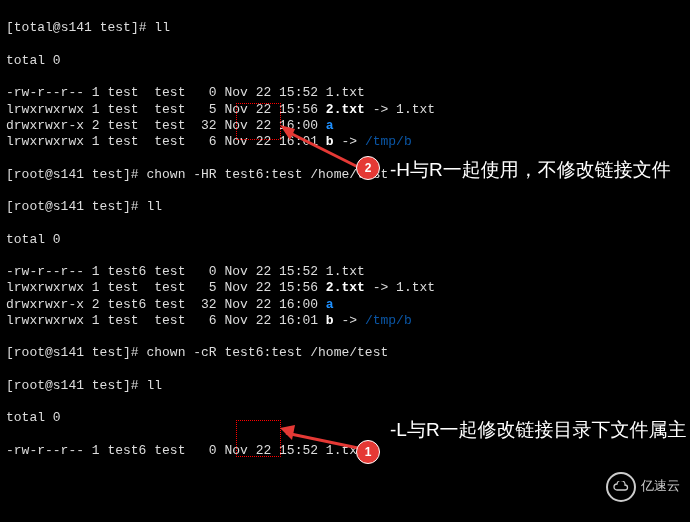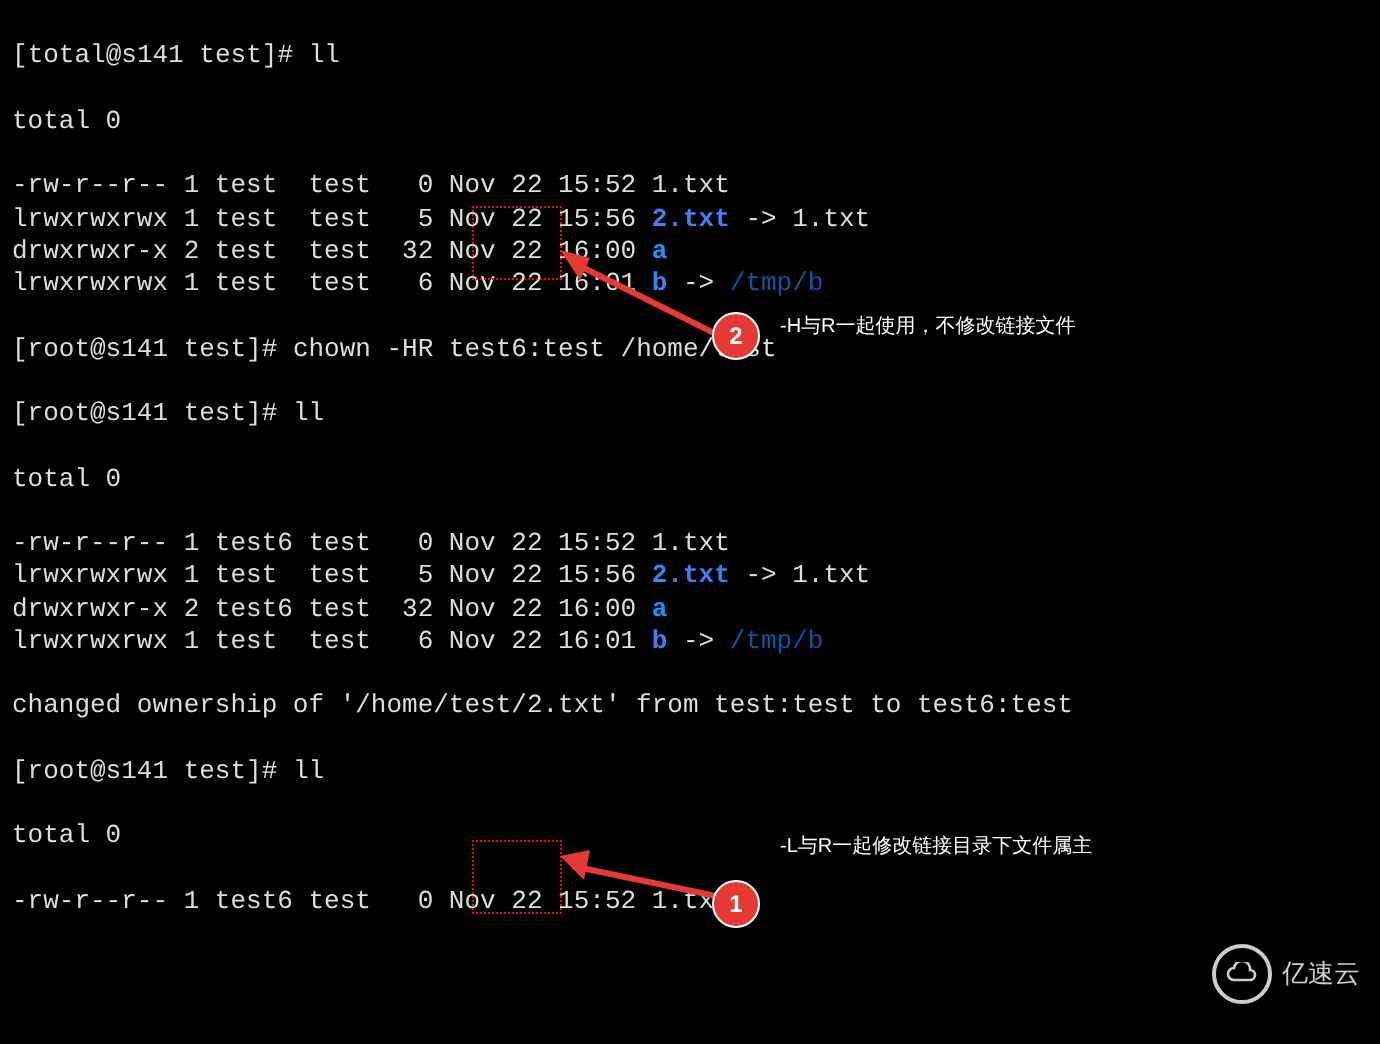--- a/index.html
+++ b/index.html
@@ -1,41 +1,41 @@
 <!DOCTYPE html>
 <html><head>
 <meta charset="utf-8">
 <style>
 html,body{margin:0;padding:0;background:#000;color:#ccc;font-family:"Courier New",monospace;font-size:13px;line-height:1.25;width:690px;height:522px;overflow:hidden;position:relative}
 .term{padding:4px 6px;white-space:pre}
 .row{display:block}
-.c{color:#3b82f6;font-weight:bold}
+.c{color:#ffffff;font-weight:bold}
 .bl{color:#1e90ff;font-weight:bold}
 .db{color:#0a56a6;font-weight:normal}
 .w{color:#ddd}
 .box{position:absolute;border:1px dotted #ff0000;pointer-events:none}
 .arrow{position:absolute;pointer-events:none}
 .badge{position:absolute;width:22px;height:22px;border-radius:50%;background:#e53935;color:#fff;display:flex;align-items:center;justify-content:center;font-family:sans-serif;font-size:12px;font-weight:bold;border:1px solid #fff}
-.anno{position:absolute;color:#fff;font-family:"Microsoft YaHei",sans-serif;font-size:10px}
+.anno{position:absolute;color:#fff;font-family:"Microsoft YaHei",sans-serif;font-size:19px}
 .wm{position:absolute;right:10px;bottom:20px;display:flex;align-items:center;gap:5px;opacity:0.8}
 .wm-circle{width:26px;height:26px;border:2px solid #fff;border-radius:50%;display:flex;align-items:center;justify-content:center}
-.wm-text{color:#fff;font-family:Liberation Serif, serif;font-size:13px}
+.wm-text{color:#fff;font-family:Liberation Mono, monospace;font-size:13px}
 </style>
 </head>
 <body>
 
 <div class="term">
 <span class="row"><span class="w">[</span><span class="w">total</span><span class="w">@</span><span class="w">s141</span> <span class="w">test</span><span class="w">]</span><span class="w">#</span> <span class="w">ll</span></span>
 <span class="row w">total 0</span>
 <span class="row"><span class="w">-rw-r--r-- 1 test  test   0 Nov 22 15:52 </span><span class="w">1.txt</span></span><span class="row"><span class="w">lrwxrwxrwx 1 test  test   5 Nov 22 15:56 </span><span class="c">2.txt</span> <span class="w">-&gt; 1.txt</span></span><span class="row"><span class="w">drwxrwxr-x 2 test  test  32 Nov 22 16:00 </span><span class="bl">a</span></span><span class="row"><span class="w">lrwxrwxrwx 1 test  test   6 Nov 22 16:01 </span><span class="c">b</span> <span class="w">-&gt;</span> <span class="db">/tmp/b</span></span>
 <span class="row"><span class="w">[root@s141 test]# </span><span class="w">chown -HR test6:test /home/test</span></span>
 <span class="row"><span class="w">[root@s141 test]# </span><span class="w">ll</span></span>
 <span class="row w">total 0</span>
 <span class="row"><span class="w">-rw-r--r-- 1 test6 test   0 Nov 22 15:52 </span><span class="w">1.txt</span></span><span class="row"><span class="w">lrwxrwxrwx 1 test  test   5 Nov 22 15:56 </span><span class="c">2.txt</span> <span class="w">-&gt; 1.txt</span></span><span class="row"><span class="w">drwxrwxr-x 2 test6 test  32 Nov 22 16:00 </span><span class="bl">a</span></span><span class="row"><span class="w">lrwxrwxrwx 1 test  test   6 Nov 22 16:01 </span><span class="c">b</span> <span class="w">-&gt;</span> <span class="db">/tmp/b</span></span>
-<span class="row w">changed ownership of '/home/test/2.txt' from test:test to test6:test</span>
+<span class="row"><span class="w">[root@s141 test]# </span><span class="w">chown -cR test6:test /home/test</span></span>
 <span class="row"><span class="w">[root@s141 test]# </span><span class="w">ll</span></span>
 <span class="row w">total 0</span>
 <span class="row"><span class="w">-rw-r--r-- 1 test6 test   0 Nov 22 15:52 </span><span class="w">1.txt</span></span>
 
 
 
 
 </div>
 
 <div class="box" style="left:236px;top:103px;width:43px;height:35px"></div>

